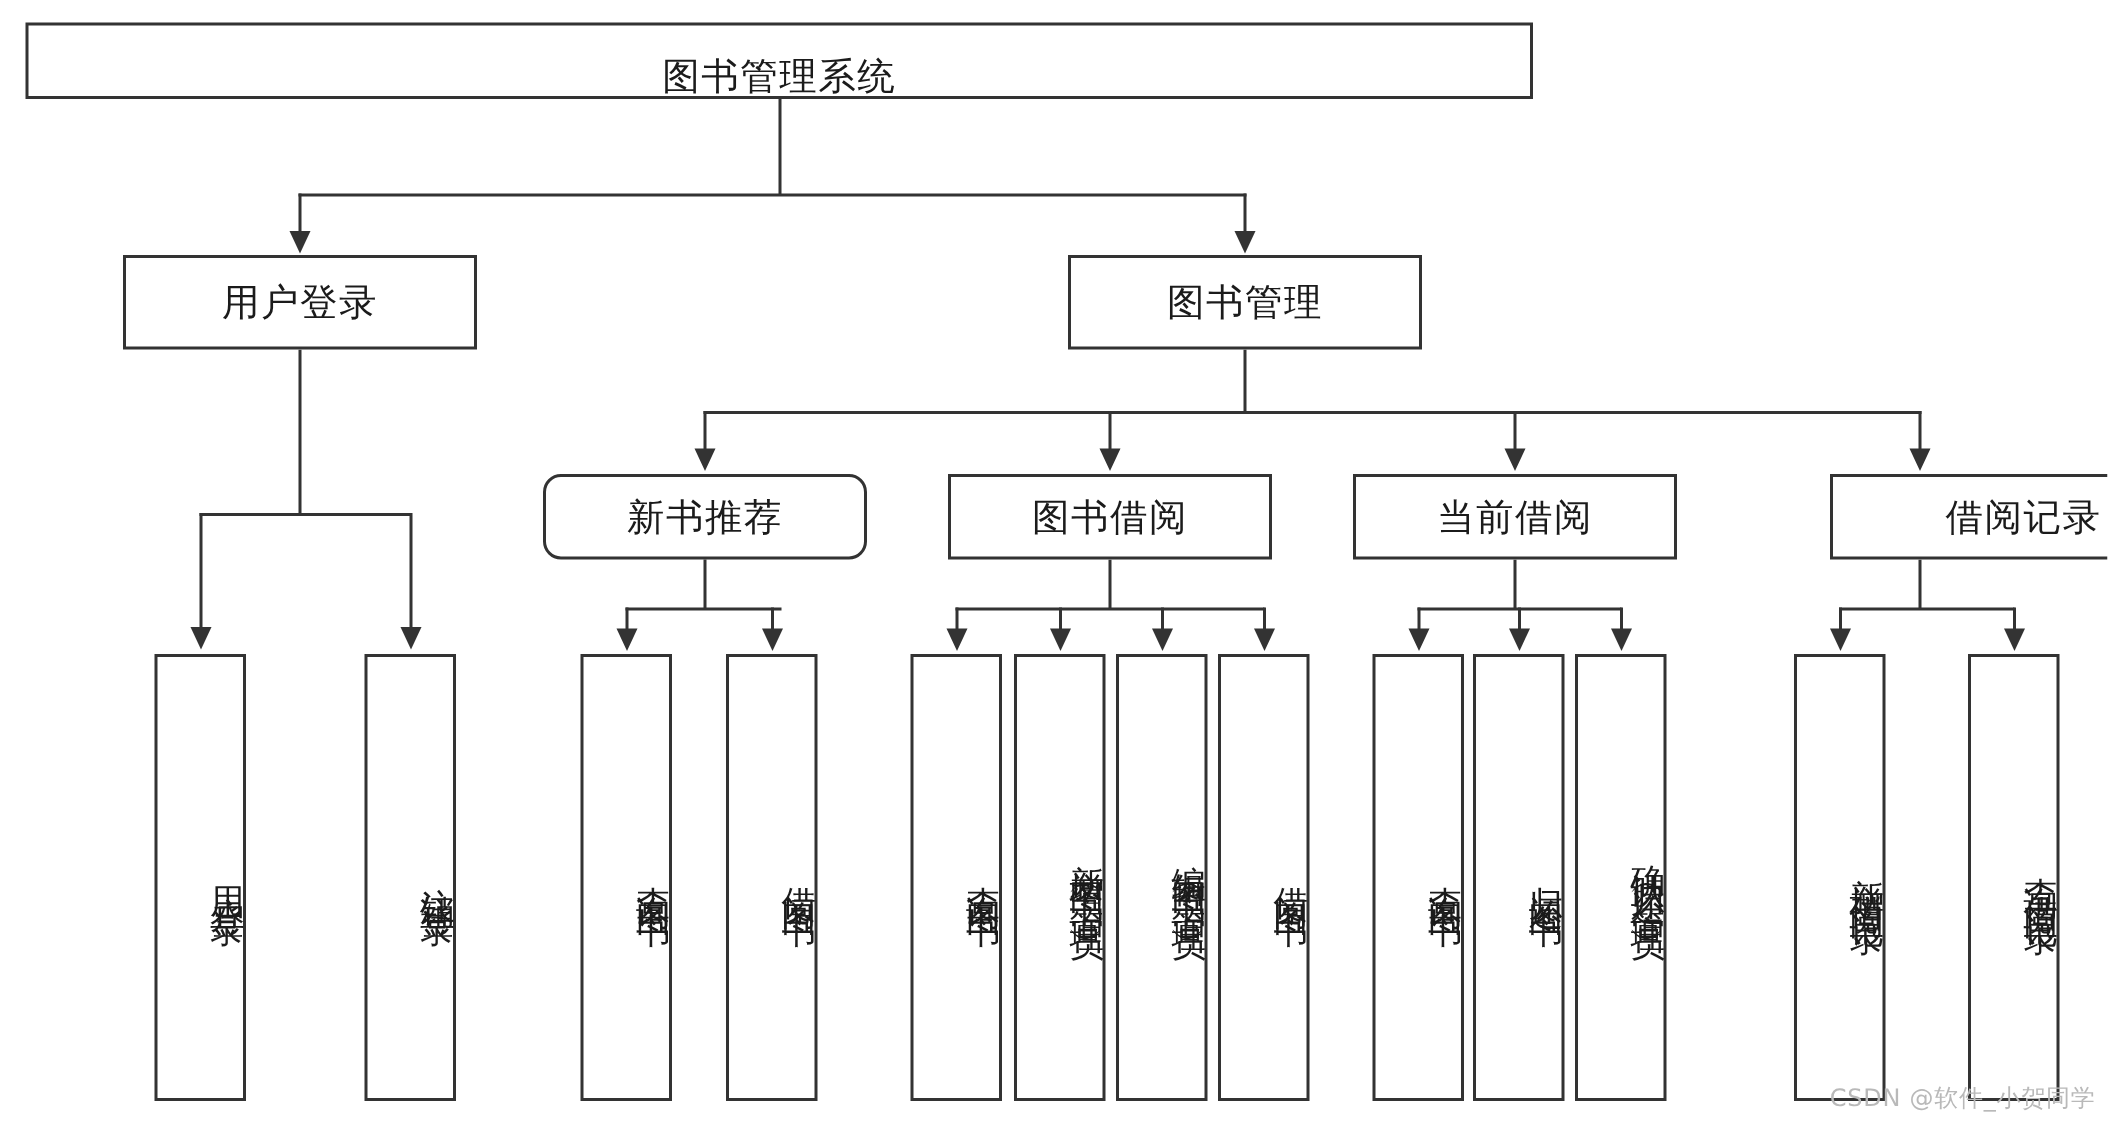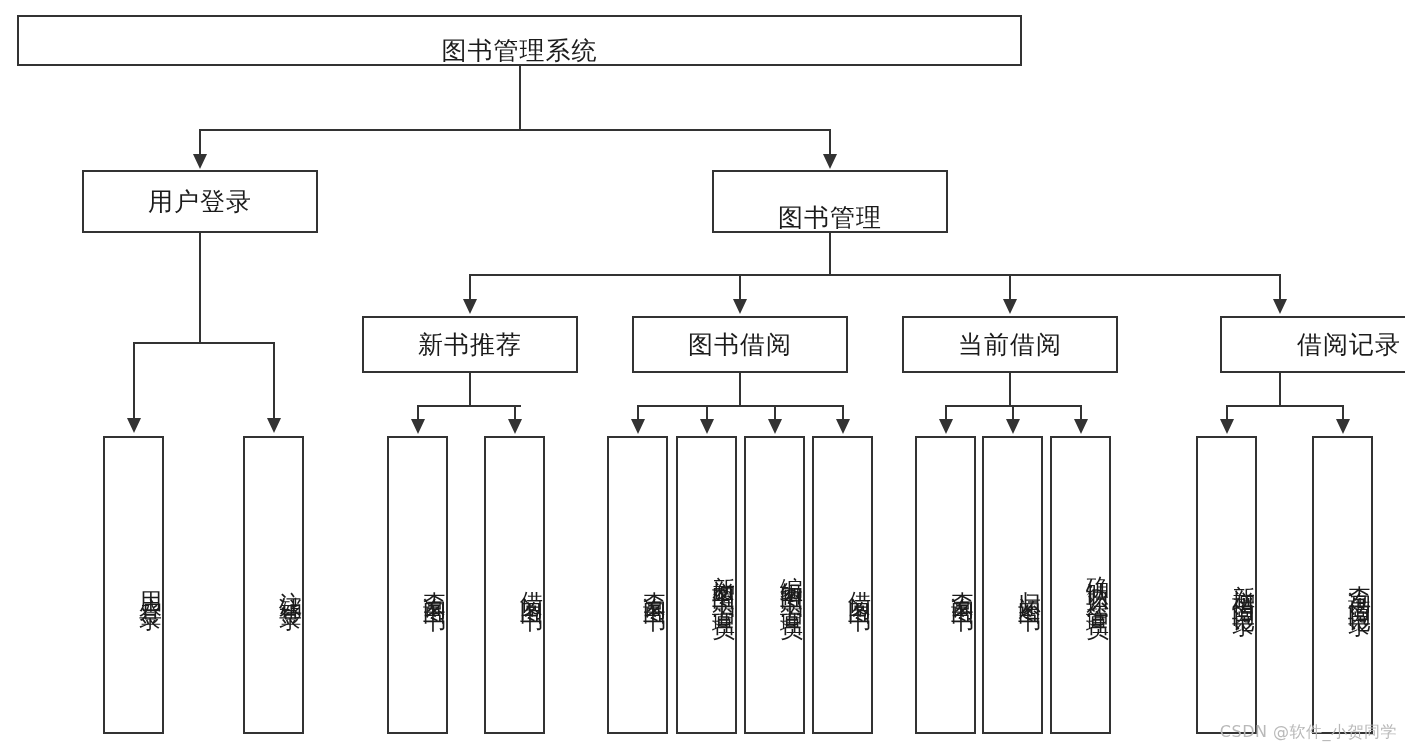--- a/index.html
+++ b/index.html
@@ -139,25 +139,25 @@
   <div class="arrow" style="left:1336px; top:419px;"></div>
 
   <div class="node horiz" style="left:17px; top:15px; width:1005px; height:51px;align-items:flex-end;">
     <span>图书管理系统</span>
   </div>
 
   <div class="node horiz" style="left:82px; top:170px; width:236px; height:63px;">
     <span>用户登录</span>
   </div>
 
-  <div class="node horiz" style="left:712px; top:170px; width:236px; height:63px;align-items:flex-end;">
+  <div class="node horiz" style="left:712px; top:170px; width:236px; height:63px;">
     <span>图书管理</span>
   </div>
 
-  <div class="node horiz" style="left:362px; top:316px; width:216px; height:57px;">
+  <div class="node horiz" style="left:362px; top:316px; width:216px; height:57px;border-radius:12px;">
     <span>新书推荐</span>
   </div>
 
   <div class="node horiz" style="left:632px; top:316px; width:216px; height:57px;">
     <span>图书借阅</span>
   </div>
 
   <div class="node horiz" style="left:902px; top:316px; width:216px; height:57px;">
     <span>当前借阅</span>
   </div>

